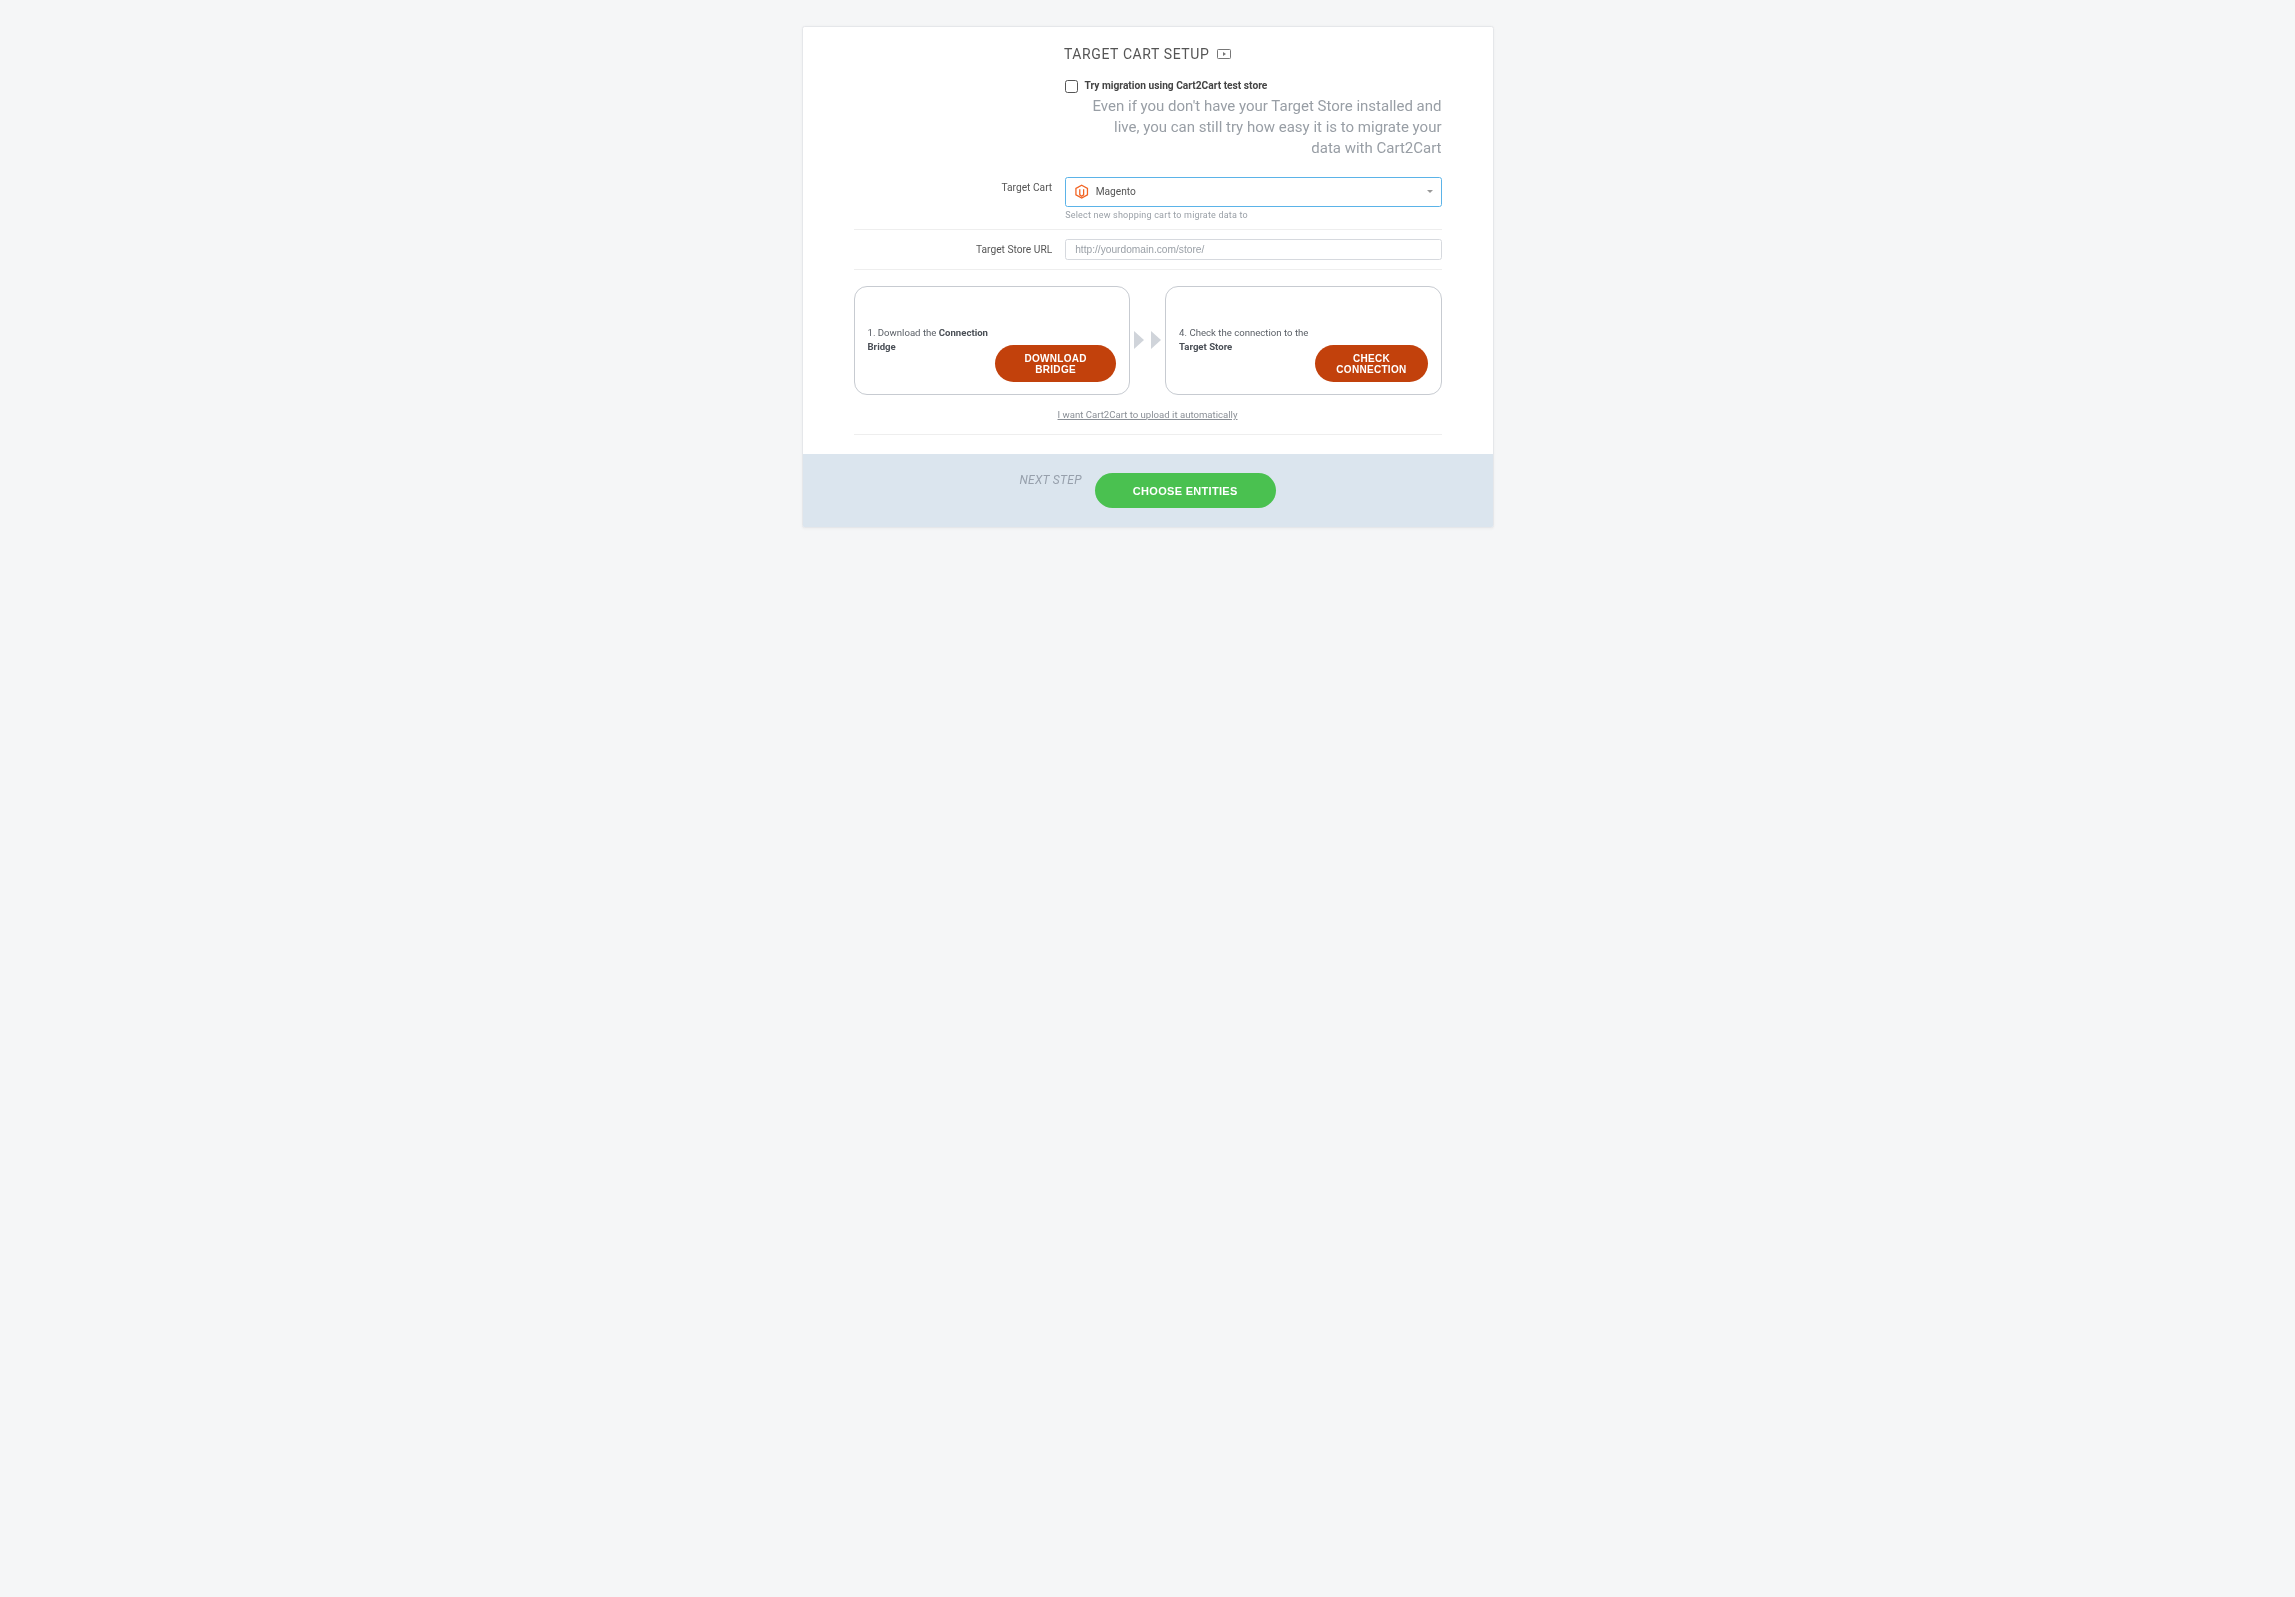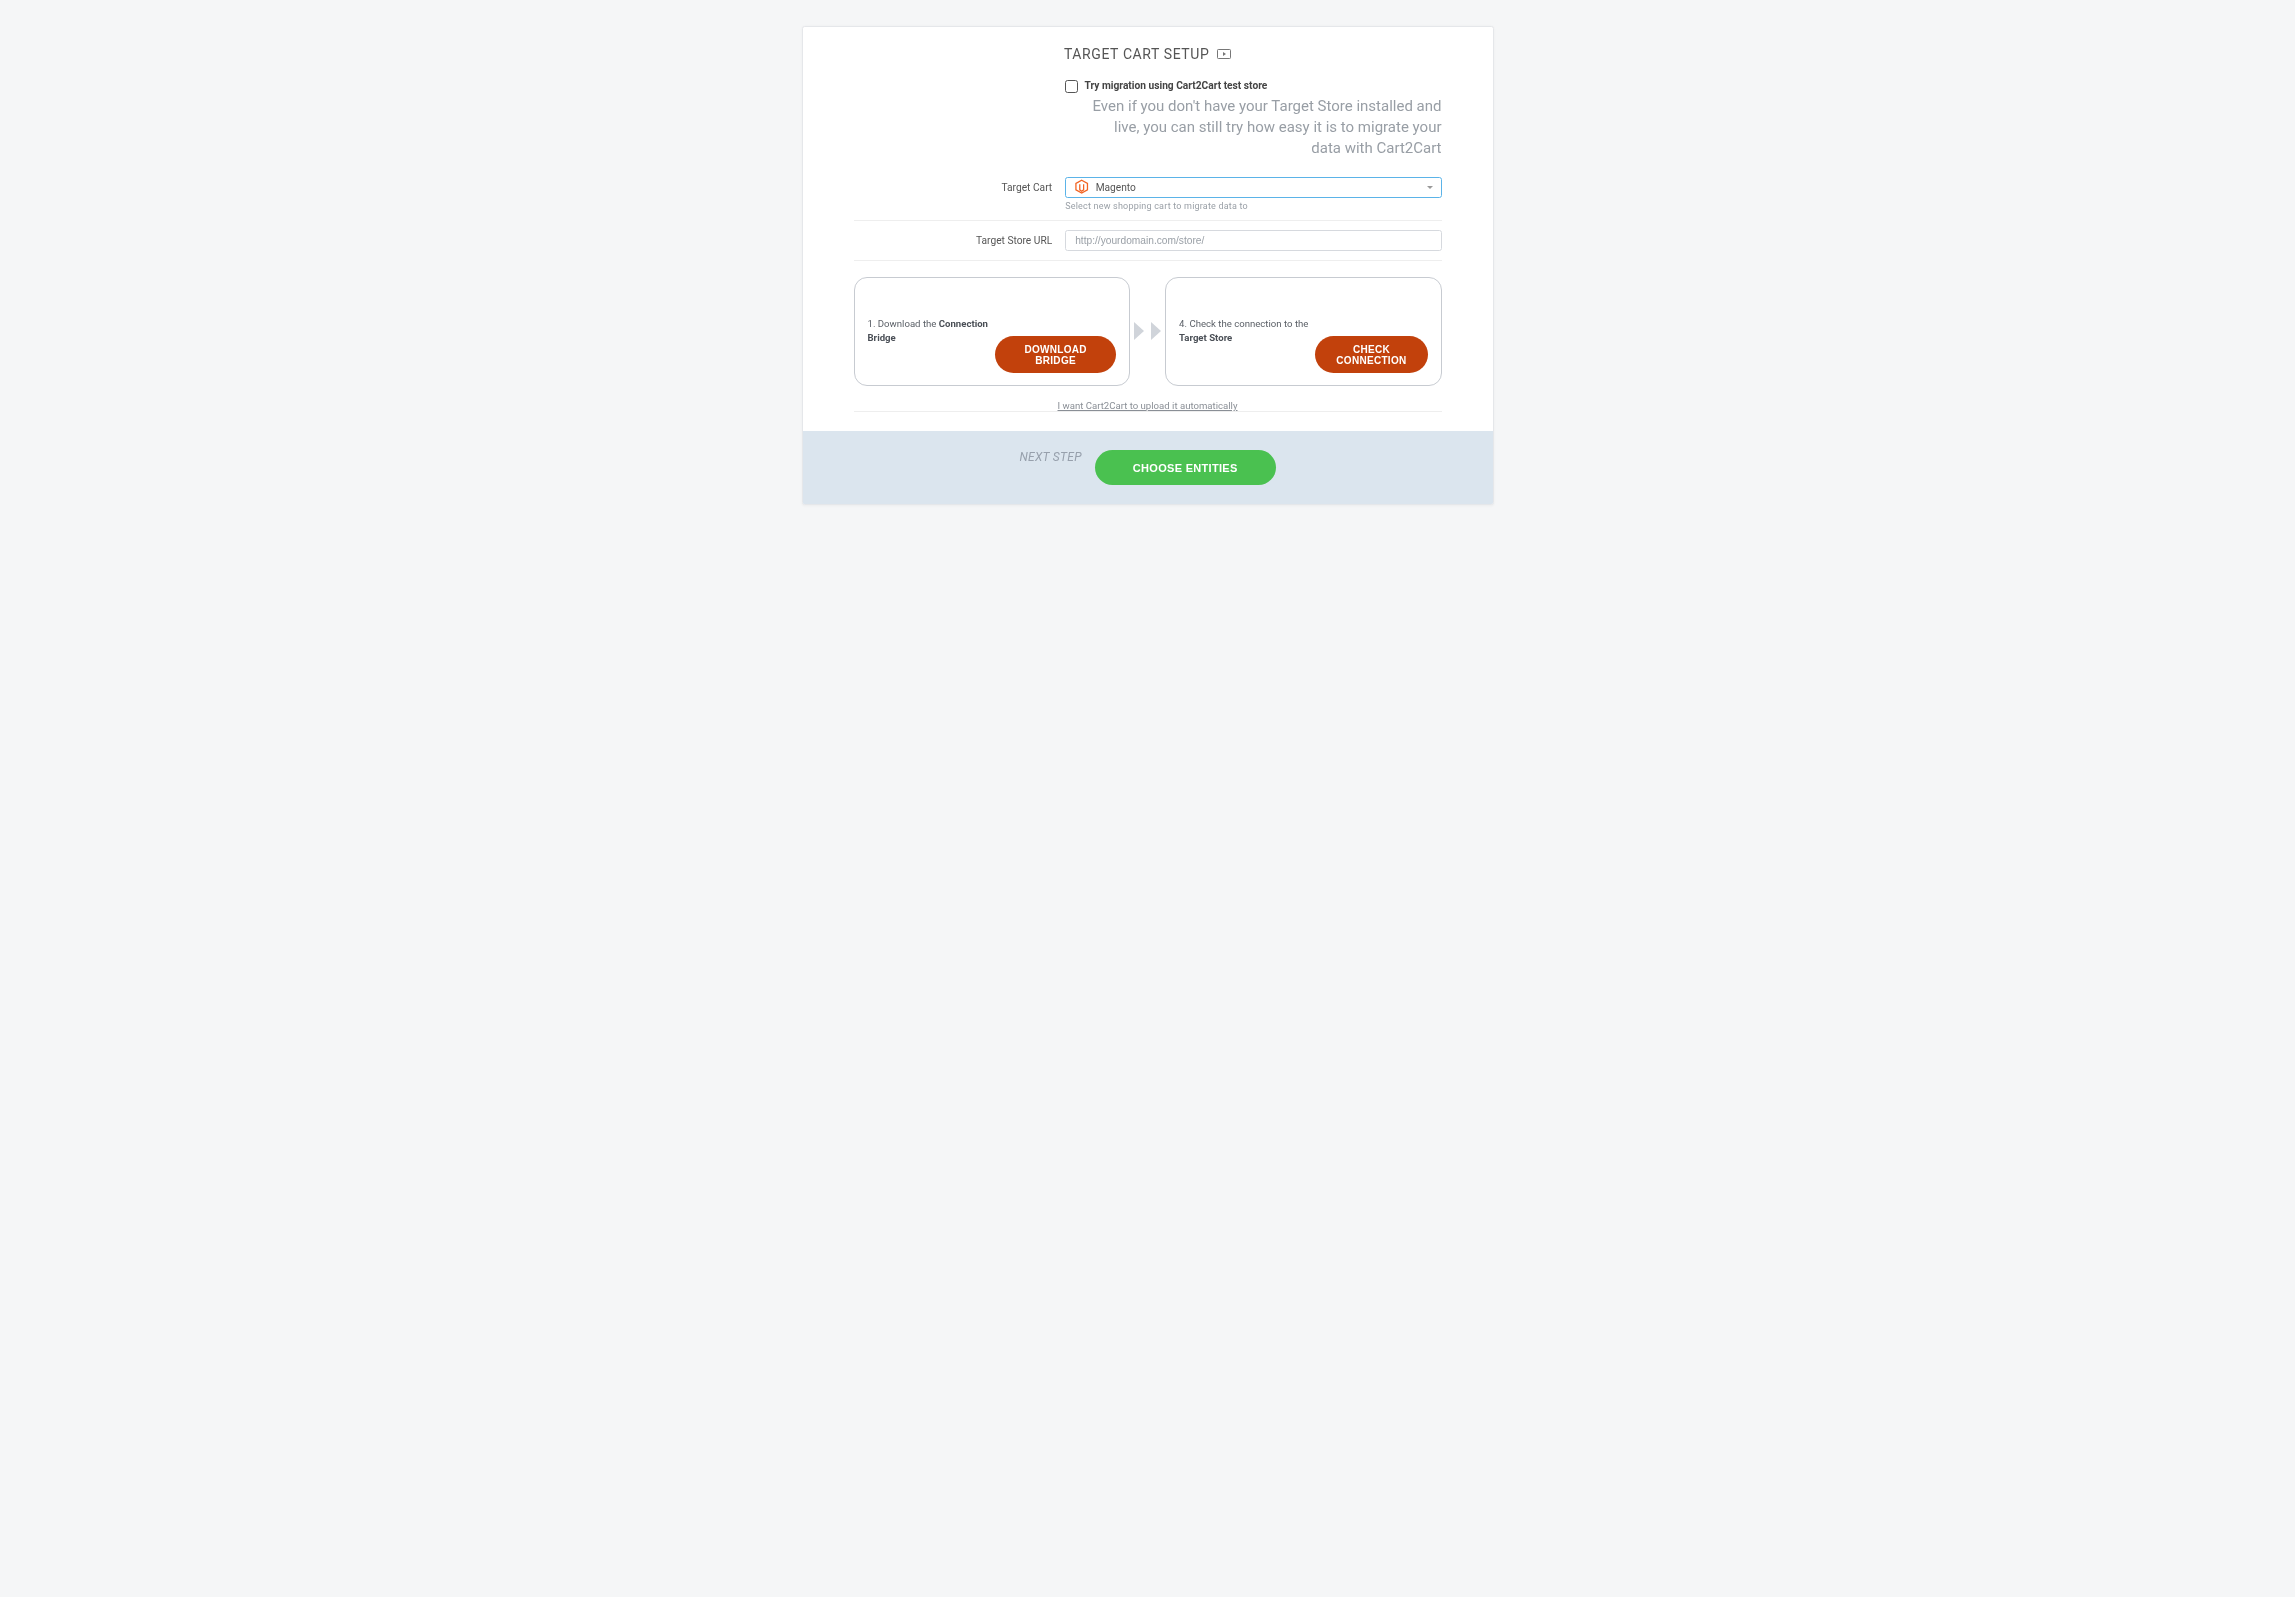--- a/index.html
+++ b/index.html
@@ -94,21 +94,21 @@
     color: #989ea5;
     font-size: 15px;
     line-height: 1.4;
     margin-top: 2.6px;
     margin-left: 19px;
     text-align: right;
   }
   .select-box {
     border: 0.6px solid #5bb3e8;
     border-radius: 2.6px;
-    height: 21px;
+    height: 30px;
     display: flex;
     align-items: center;
     padding: 0 7.7px;
     cursor: pointer;
     position: relative;
     background: #fff;
   }
   .select-box .mag-icon {
     width: 15.4px;
     height: 15.4px;
@@ -186,20 +186,21 @@
   }
   .link {
     text-decoration: underline;
     color: #5a5f66;
     cursor: pointer;
   }
   .auto-link-row {
     text-align: center;
     margin: 14px 0 6.4px 0;
     border-bottom: 0.6px solid #eee;
+    padding-bottom: 14px;
   }
   .auto-link {
     color: #8a8f96;
     text-decoration: underline;
     font-size: 9.6px;
     cursor: pointer;
   }
   .footer-bar {
     background: #dbe5ee;
     padding: 19px 0;

